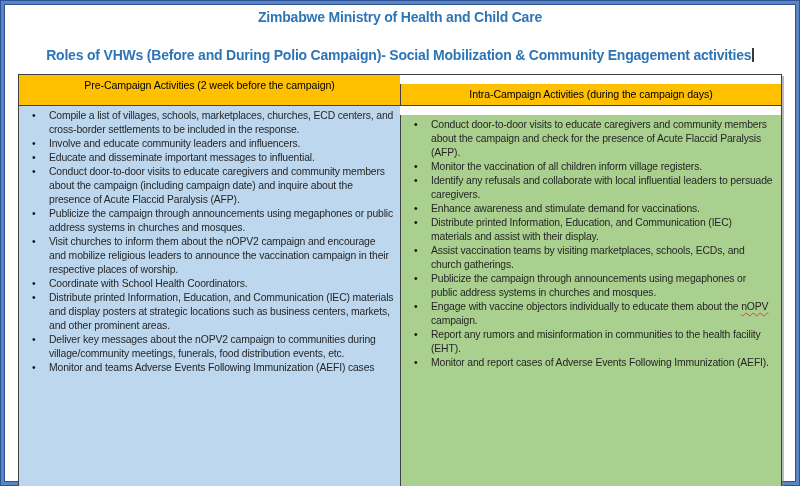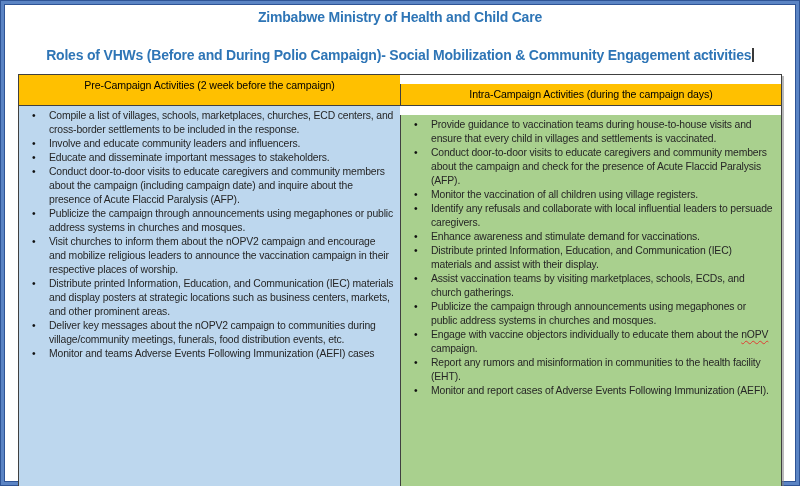--- a/index.html
+++ b/index.html
@@ -92,34 +92,34 @@
     <span>Roles of VHWs (Before and During Polio Campaign)- Social Mobilization &amp; Community Engagement activities</span><span class="text-cursor"></span>
   </div>
 
   <div class="activities-table">
     <div class="th col-left">Pre-Campaign Activities (2 week before the campaign)</div>
     <div class="th col-right">Intra-Campaign Activities (during the campaign days)</div>
     <div class="td cell-pre col-left">
       <ul class="bullets">
           <li>Compile a list of villages, schools, marketplaces, churches, ECD centers, and cross-border settlements to be included in the response.</li>
           <li>Involve and educate community leaders and influencers.</li>
-          <li>Educate and disseminate important messages to stakeholders.</li>
+          <li>Educate and disseminate important messages to influential.</li>
           <li>Conduct door-to-door visits to educate caregivers and community members about the campaign (including campaign date) and inquire about the presence of Acute Flaccid Paralysis (AFP).</li>
           <li>Publicize the campaign through announcements using megaphones or public address systems in churches and mosques.</li>
           <li>Visit churches to inform them about the nOPV2 campaign and encourage and mobilize religious leaders to announce the vaccination campaign in their respective places of worship.</li>
+          <li>Coordinate with School Health Coordinators.</li>
           <li>Distribute printed Information, Education, and Communication (IEC) materials and display posters at strategic locations such as business centers, markets, and other prominent areas.</li>
           <li>Deliver key messages about the nOPV2 campaign to communities during village/community meetings, funerals, food distribution events, etc.</li>
           <li>Monitor and teams Adverse Events Following Immunization (AEFI) cases</li>
         </ul>
     </div>
     <div class="td cell-intra col-right">
       <ul class="bullets">
-          <li>Provide guidance to vaccination teams during house-to-house visits and ensure that every child in villages and settlements is vaccinated.</li>
           <li>Conduct door-to-door visits to educate caregivers and community members about the campaign and check for the presence of Acute Flaccid Paralysis (AFP).</li>
-          <li>Monitor the vaccination of all children using village registers.</li>
+          <li>Monitor the vaccination of all children inform village registers.</li>
           <li>Identify any refusals and collaborate with local influential leaders to persuade caregivers.</li>
           <li>Enhance awareness and stimulate demand for vaccinations.</li>
           <li>Distribute printed Information, Education, and Communication (IEC) materials and assist with their display.</li>
           <li>Assist vaccination teams by visiting marketplaces, schools, ECDs, and church gatherings.</li>
           <li>Publicize the campaign through announcements using megaphones or public address systems in churches and mosques.</li>
           <li>Engage with vaccine objectors individually to educate them about the <span class="sq">nOPV</span> campaign.</li>
           <li>Report any rumors and misinformation in communities to the health facility (EHT).</li>
           <li>Monitor and report cases of Adverse Events Following Immunization (AEFI).</li>
         </ul>
     </div>

